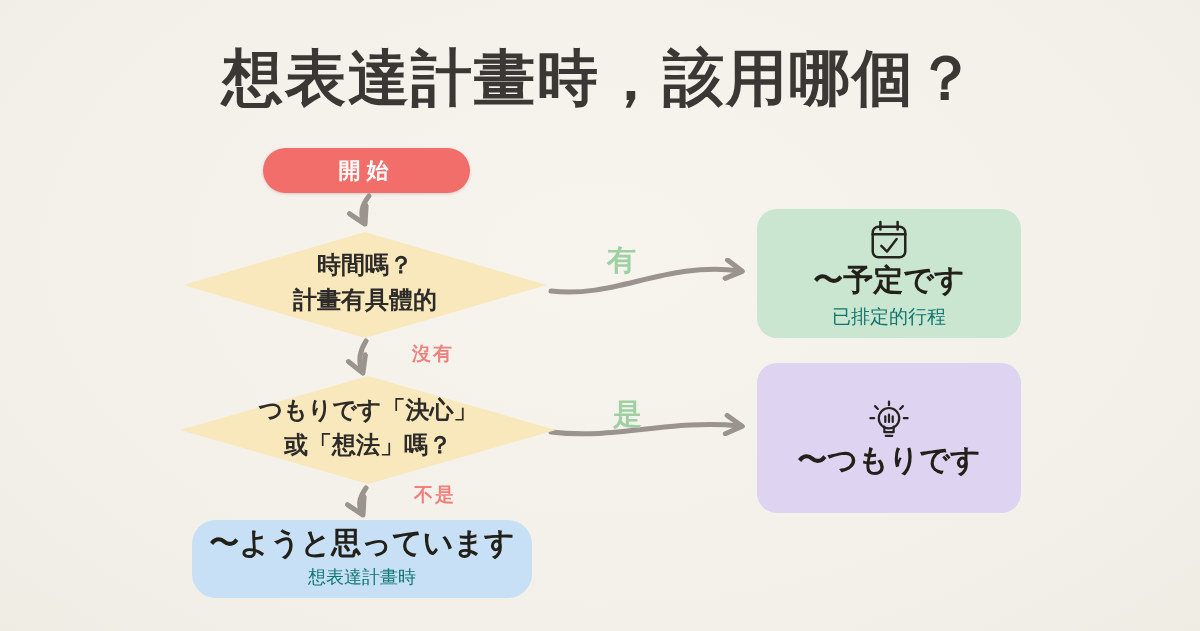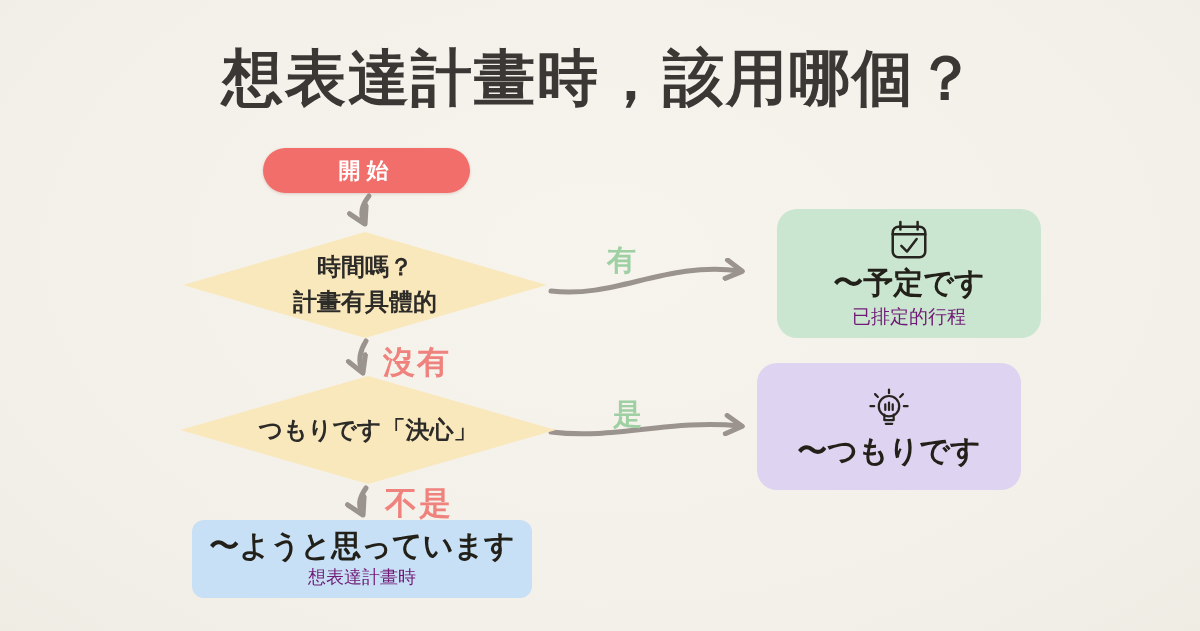--- a/index.html
+++ b/index.html
@@ -4,21 +4,21 @@
 <style>
   * { margin: 0; padding: 0; box-sizing: border-box; }
   html, body { background: #e9e6e0; }
   .canvas {
     position: relative;
     width: 1200px;
     height: 631px;
     margin: 0 auto;
     background: radial-gradient(ellipse at 50% 40%, #f7f4ee 0%, #f3f0e9 70%, #efece4 100%);
     overflow: hidden;
-    font-family: Liberation Sans, sans-serif;
+    font-family: Liberation Mono, monospace;
     color: #2d2b28;
   }
   .title {
     position: absolute;
     top: 38px;
     left: 0;
     width: 100%;
     text-align: center;
     font-size: 61px;
     font-weight: 900;
@@ -52,35 +52,35 @@
     color: #2d2b28;
   }
   #decision1 { left: 183px; top: 232px; width: 364px; height: 106px; }
   #decision2 { left: 180px; top: 376px; width: 376px; height: 108px; }
   .result-card {
     position: absolute;
     border-radius: 20px;
     display: flex; flex-direction: column; align-items: center; justify-content: center;
     text-align: center;
   }
-  #card-yotei   { left: 757px; top: 209px; width: 264px; height: 129px; background: #cae6d1; margin-left: 20px; }
-  #card-tsumori { left: 757px; top: 363px; width: 264px; height: 127px; background: #ded3f0; text-align: right; }
-  #card-youto   { left: 192px; top: 520px; width: 340px; height: 78px;  background: #c7e0f6; border-radius: 12px; }
+  #card-yotei   { left: 757px; top: 209px; width: 264px; height: 129px; background: #cae6d1; }
+  #card-tsumori { left: 757px; top: 363px; width: 264px; height: 150px; background: #ded3f0; text-align: right; }
+  #card-youto   { left: 192px; top: 520px; width: 340px; height: 78px;  background: #c7e0f6; border-radius: 24px; }
   .card-icon { height: 46px; display: flex; align-items: center; justify-content: center; margin-bottom: 2px; }
   .card-title { font-size: 30px; font-weight: 800; color: #222018; line-height: 1.1; }
-  .card-sub   { font-size: 19px; font-weight: 400; color: #701a75; margin-top: 5px; }
+  .card-sub   { font-size: 19px; font-weight: 400; color: #0f766e; margin-top: 5px; }
   #card-youto .card-title { font-size: 30px; }
   #card-youto .card-sub { margin-top: 3px; font-size: 18px; }
   .edge-label {
     position: absolute;
     font-weight: 800;
     letter-spacing: 2px;
   }
   .edge-label.green { color: #9ed0a3; font-size: 29px; }
-  .edge-label.coral { color: #f0827d; font-size: 32px; }
+  .edge-label.coral { color: #f0827d; font-size: 19px; margin-left: 29px; }
   #label-d1-yes { left: 607px; top: 241px; }
   #label-d1-no  { left: 383px; top: 341px; }
   #label-d2-yes { left: 613px; top: 395px; }
   #label-d2-no  { left: 385px; top: 482px; }
   svg.edges { position: absolute; inset: 0; width: 100%; height: 100%; pointer-events: none; }
   .node-icon svg { display: block; }
 </style>
 </head>
 <body>
 
@@ -112,20 +112,21 @@
     <div class="q">
       <div>時間嗎？</div>
       <div>計畫有具體的</div>
     </div>
   </div>
 
   <div class="diamond" id="decision2">
     <div class="shape"></div>
     <div class="q">
       <div>つもりです「決心」</div>
+      <div>或「想法」嗎？</div>
     </div>
   </div>
 
   <div class="edge-label green" id="label-d1-yes">有</div>
   <div class="edge-label coral" id="label-d1-no">沒有</div>
   <div class="edge-label green" id="label-d2-yes">是</div>
   <div class="edge-label coral" id="label-d2-no">不是</div>
 
   <div class="result-card" id="card-yotei">
     <div class="card-icon node-icon">

